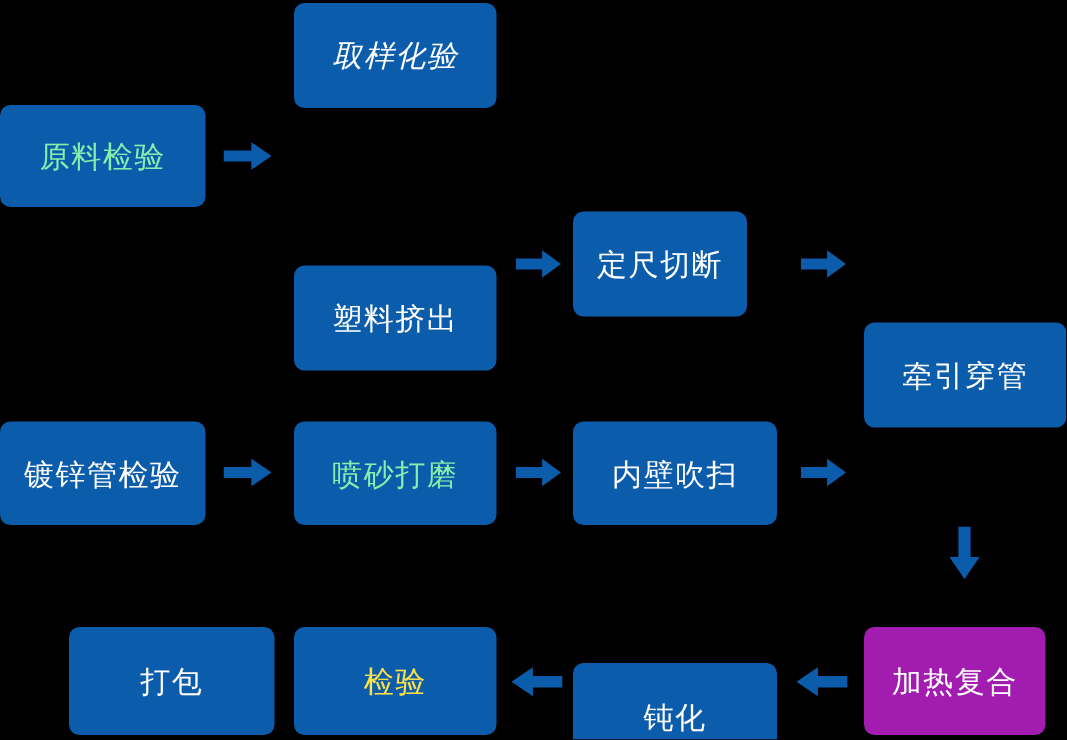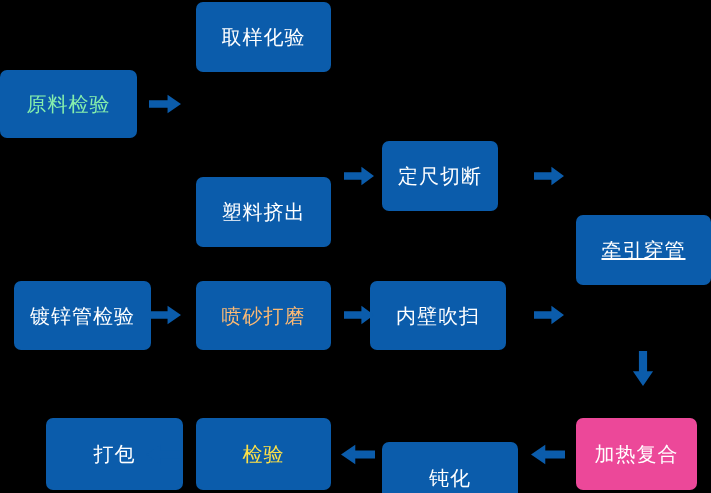--- a/index.html
+++ b/index.html
@@ -44,45 +44,45 @@
   .arrow svg {
     display: block;
     width: 100%;
     height: 100%;
   }
 </style>
 </head>
 <body>
 
 <div id="canvas" style="width: 711px; height: 493px; background: rgb(0, 0, 0);">
-    <div class="node" style="left: 196px; top: 2px; width: 135px; height: 70px; background: rgb(11, 92, 171); color: rgb(255, 255, 255);">
+    <div class="node" style="left: 196px; top: 2px; width: 135px; height: 70px; background: rgb(11, 92, 171); color: rgb(255, 255, 255); font-style: italic;">
       <span class="node-label">取样化验</span>
     </div>
     <div class="node" style="left: 0px; top: 70px; width: 137px; height: 68px; background: rgb(11, 92, 171); color: #86efac;">
       <span class="node-label">原料检验</span>
     </div>
     <div class="node" style="left: 196px; top: 141px; width: 135px; height: 70px; background: rgb(11, 92, 171); color: rgb(255, 255, 255); margin-top: 36px;">
       <span class="node-label">塑料挤出</span>
     </div>
     <div class="node" style="left: 382px; top: 141px; width: 116px; height: 70px; background: rgb(11, 92, 171); color: rgb(255, 255, 255);">
       <span class="node-label">定尺切断</span>
     </div>
-    <div class="node" style="left: 576px; top: 215px; width: 135px; height: 70px; background: rgb(11, 92, 171); color: rgb(255, 255, 255); text-decoration: underline;">
+    <div class="node" style="left: 576px; top: 215px; width: 135px; height: 70px; background: rgb(11, 92, 171); color: rgb(255, 255, 255);">
       <span class="node-label">牵引穿管</span>
     </div>
-    <div class="node" style="left: 0px; top: 281px; width: 137px; height: 69px; background: rgb(11, 92, 171); color: rgb(255, 255, 255); margin-left: 14px;">
+    <div class="node" style="left: 0px; top: 281px; width: 137px; height: 69px; background: rgb(11, 92, 171); color: rgb(255, 255, 255);">
       <span class="node-label">镀锌管检验</span>
     </div>
-    <div class="node" style="left: 196px; top: 281px; width: 135px; height: 69px; background: rgb(11, 92, 171); color: #fdba74;">
+    <div class="node" style="left: 196px; top: 281px; width: 135px; height: 69px; background: rgb(11, 92, 171); color: #86efac;">
       <span class="node-label">喷砂打磨</span>
     </div>
-    <div class="node" style="left: 370px; top: 281px; width: 136px; height: 69px; background: rgb(11, 92, 171); color: rgb(255, 255, 255);">
+    <div class="node" style="left: 382px; top: 281px; width: 136px; height: 69px; background: rgb(11, 92, 171); color: rgb(255, 255, 255);">
       <span class="node-label">内壁吹扫</span>
     </div>
-    <div class="node" style="left: 576px; top: 418px; width: 121px; height: 72px; background: #ec4899; color: rgb(255, 255, 255);">
+    <div class="node" style="left: 576px; top: 418px; width: 121px; height: 72px; background: #a21caf; color: rgb(255, 255, 255);">
       <span class="node-label">加热复合</span>
     </div>
     <div class="node" style="left: 382px; top: 418px; width: 136px; height: 72px; background: rgb(11, 92, 171); color: rgb(255, 255, 255); margin-top: 24px;">
       <span class="node-label">钝化</span>
     </div>
     <div class="node" style="left: 196px; top: 418px; width: 135px; height: 72px; background: rgb(11, 92, 171); color: #fde047;">
       <span class="node-label">检验</span>
     </div>
     <div class="node" style="left: 0px; top: 418px; width: 137px; height: 72px; background: rgb(11, 92, 171); color: rgb(255, 255, 255); margin-left: 46px;">
       <span class="node-label">打包</span>

